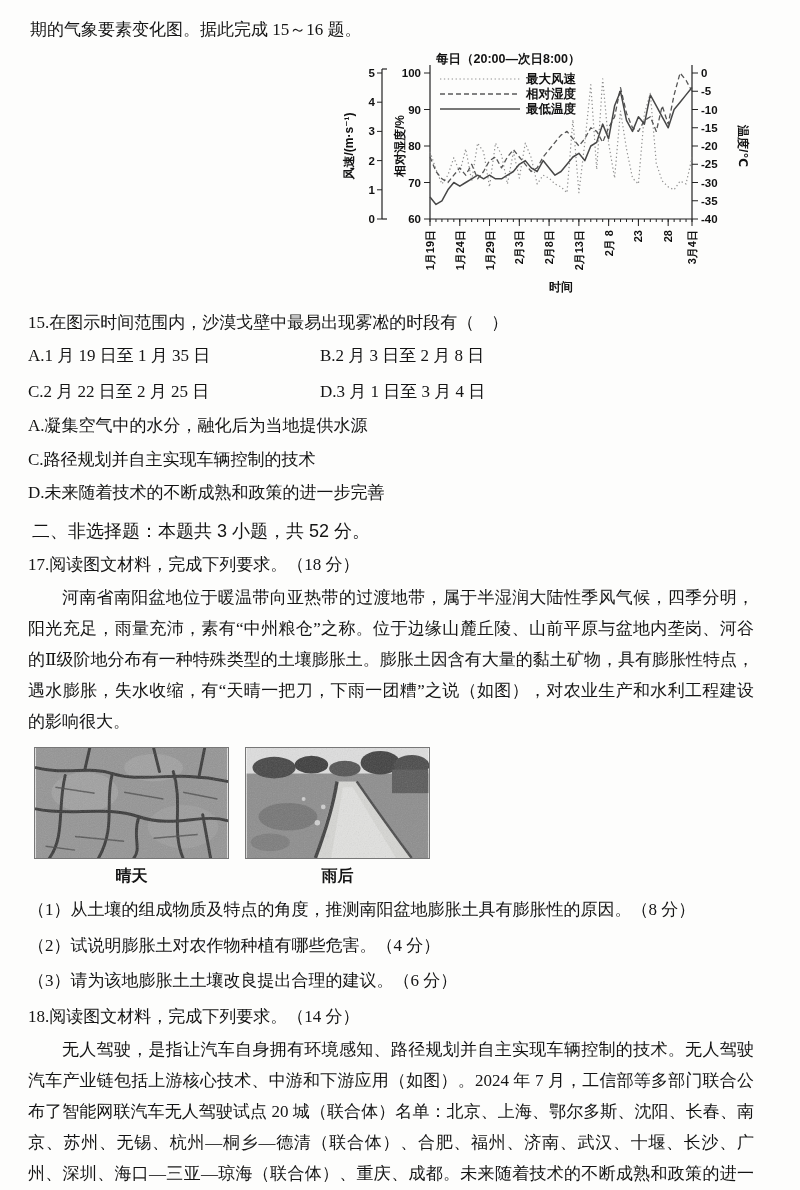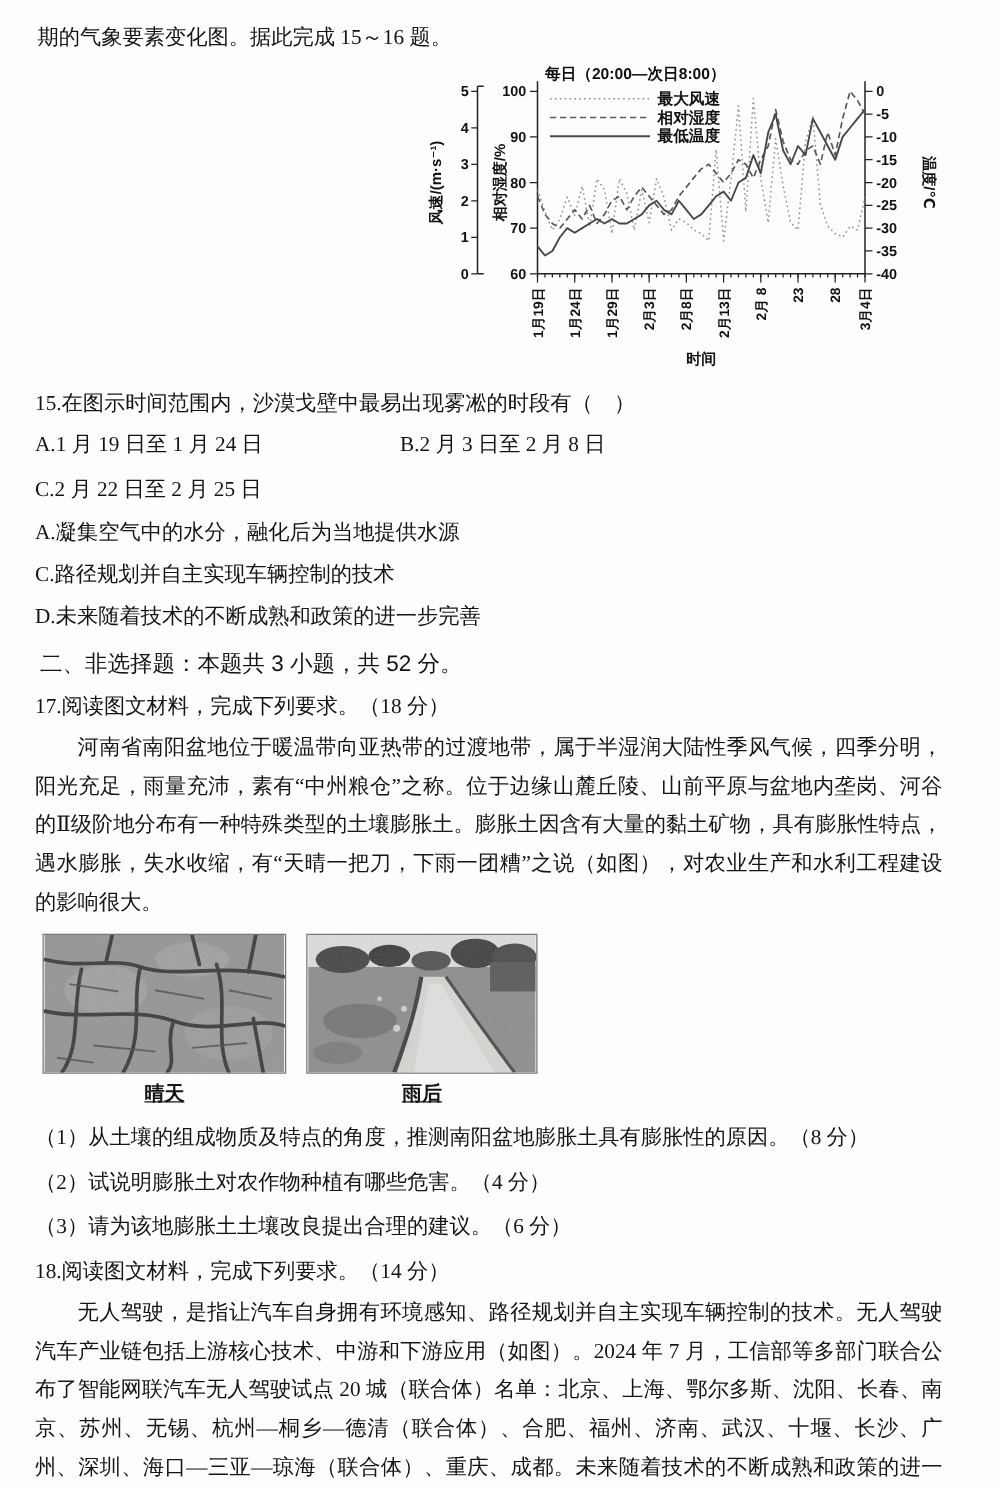--- a/index.html
+++ b/index.html
@@ -28,21 +28,21 @@
 
   .sec-header {
     font-family: "Liberation Sans", "DejaVu Sans", sans-serif;
     font-weight: normal; font-size: 18px; margin: 12px 0 6px 4px;
   }
   .passage { text-indent: 2em; text-align: justify; line-height: 31px; margin: 4px 16px 6px 0; }
 
   .photos { display: flex; gap: 16px; margin: 10px 0 4px 6px; }
   figure { margin: 0; }
   figure svg { display: block; border: 1px solid #777; }
-  figcaption { text-align: center; font-weight: bold; font-size: 16px; margin-top: 5px; text-decoration: underline; }
+  figcaption { text-align: center; font-weight: bold; font-size: 16px; margin-top: 5px; }
 
   .sub { margin: 11px 0; font-family: Liberation Serif, serif; }
 </style>
 </head>
 <body>
 
 <div class="page">
 
   <p class="intro">期的气象要素变化图。据此完成 15～16 题。</p>
 
@@ -176,23 +176,24 @@
           <polyline points="90.0,100.8 96.0,118.4 101.9,133.0 107.9,124.2 113.8,106.7 119.8,121.3 125.7,97.9 131.7,130.0 137.6,92.1 143.6,100.8 149.5,135.9 155.5,92.1 161.5,103.8 167.4,133.0 173.4,100.8 179.3,127.1 185.3,92.1 191.2,106.7 197.2,133.0 203.1,124.2 209.1,127.1 215.0,133.0 221.0,135.9 227.0,141.7 232.9,68.7 238.9,141.7 244.8,92.1 250.8,33.7 256.7,118.4 262.7,27.8 268.6,92.1 274.6,127.1 280.5,60.0 286.5,97.9 292.5,127.1 298.4,133.0 304.4,62.9 310.3,42.4 316.3,112.5 322.2,130.0 328.2,135.9 334.1,138.8 340.1,130.0 346.0,133.0 352.0,106.7" fill="none" stroke="#8f8f8f" stroke-width="1.2" stroke-linejoin="round" stroke-dasharray="1.3,2.6"></polyline>
           <polyline points="90.0,106.0 96.0,120.5 101.9,127.8 107.9,131.5 113.8,124.2 119.8,116.9 125.7,124.2 131.7,113.3 137.6,127.8 143.6,120.5 149.5,109.6 155.5,106.0 161.5,116.9 167.4,106.0 173.4,98.7 179.3,106.0 185.3,113.3 191.2,120.5 197.2,116.9 203.1,106.0 209.1,98.7 215.0,91.3 221.0,84.1 227.0,80.4 232.9,87.7 238.9,95.0 244.8,87.7 250.8,76.8 256.7,80.4 262.7,91.3 268.6,76.8 274.6,65.8 280.5,36.6 286.5,62.2 292.5,76.8 298.4,80.4 304.4,69.4 310.3,65.8 316.3,80.4 322.2,54.8 328.2,73.1 334.1,43.9 340.1,22.0 346.0,29.3 352.0,40.3" fill="none" stroke="#555555" stroke-width="1.3" stroke-linejoin="round" stroke-dasharray="5,3"></polyline>
           <polyline points="90.0,146.1 96.0,153.4 101.9,149.8 107.9,138.8 113.8,131.5 119.8,135.2 125.7,131.5 131.7,127.8 137.6,124.2 143.6,127.8 149.5,124.2 155.5,127.8 161.5,127.8 167.4,124.2 173.4,120.5 179.3,113.3 185.3,109.6 191.2,116.9 197.2,120.5 203.1,109.6 209.1,116.9 215.0,124.2 221.0,120.5 227.0,113.3 232.9,106.0 238.9,102.3 244.8,109.6 250.8,95.0 256.7,91.3 262.7,73.1 268.6,87.7 274.6,54.8 280.5,40.3 286.5,69.4 292.5,80.4 298.4,65.8 304.4,73.1 310.3,43.9 316.3,54.8 322.2,65.8 328.2,76.8 334.1,58.5 340.1,51.2 346.0,43.9 352.0,36.6" fill="none" stroke="#474747" stroke-width="1.5" stroke-linejoin="round"></polyline>
         </g>
     </svg>
   </div>
 
   <div>
     <p class="stem">15.在图示时间范围内，沙漠戈壁中最易出现雾凇的时段有（　）</p>
     <div class="opts-2col">
-      <span>A.1 月 19 日至 1 月 24 日</span>
+      <span>A.1 月 19 日至 1 月 35 日</span>
       <span>B.2 月 3 日至 2 月 8 日</span>
       <span>C.2 月 22 日至 2 月 25 日</span>
+      <span>D.3 月 1 日至 3 月 4 日</span>
     </div>
   </div>
 
   <div>
     <div class="opts-col">
       <span>A.凝集空气中的水分，融化后为当地提供水源</span>
       <span>C.路径规划并自主实现车辆控制的技术</span>
       <span>D.未来随着技术的不断成熟和政策的进一步完善</span>
     </div>
   </div>

